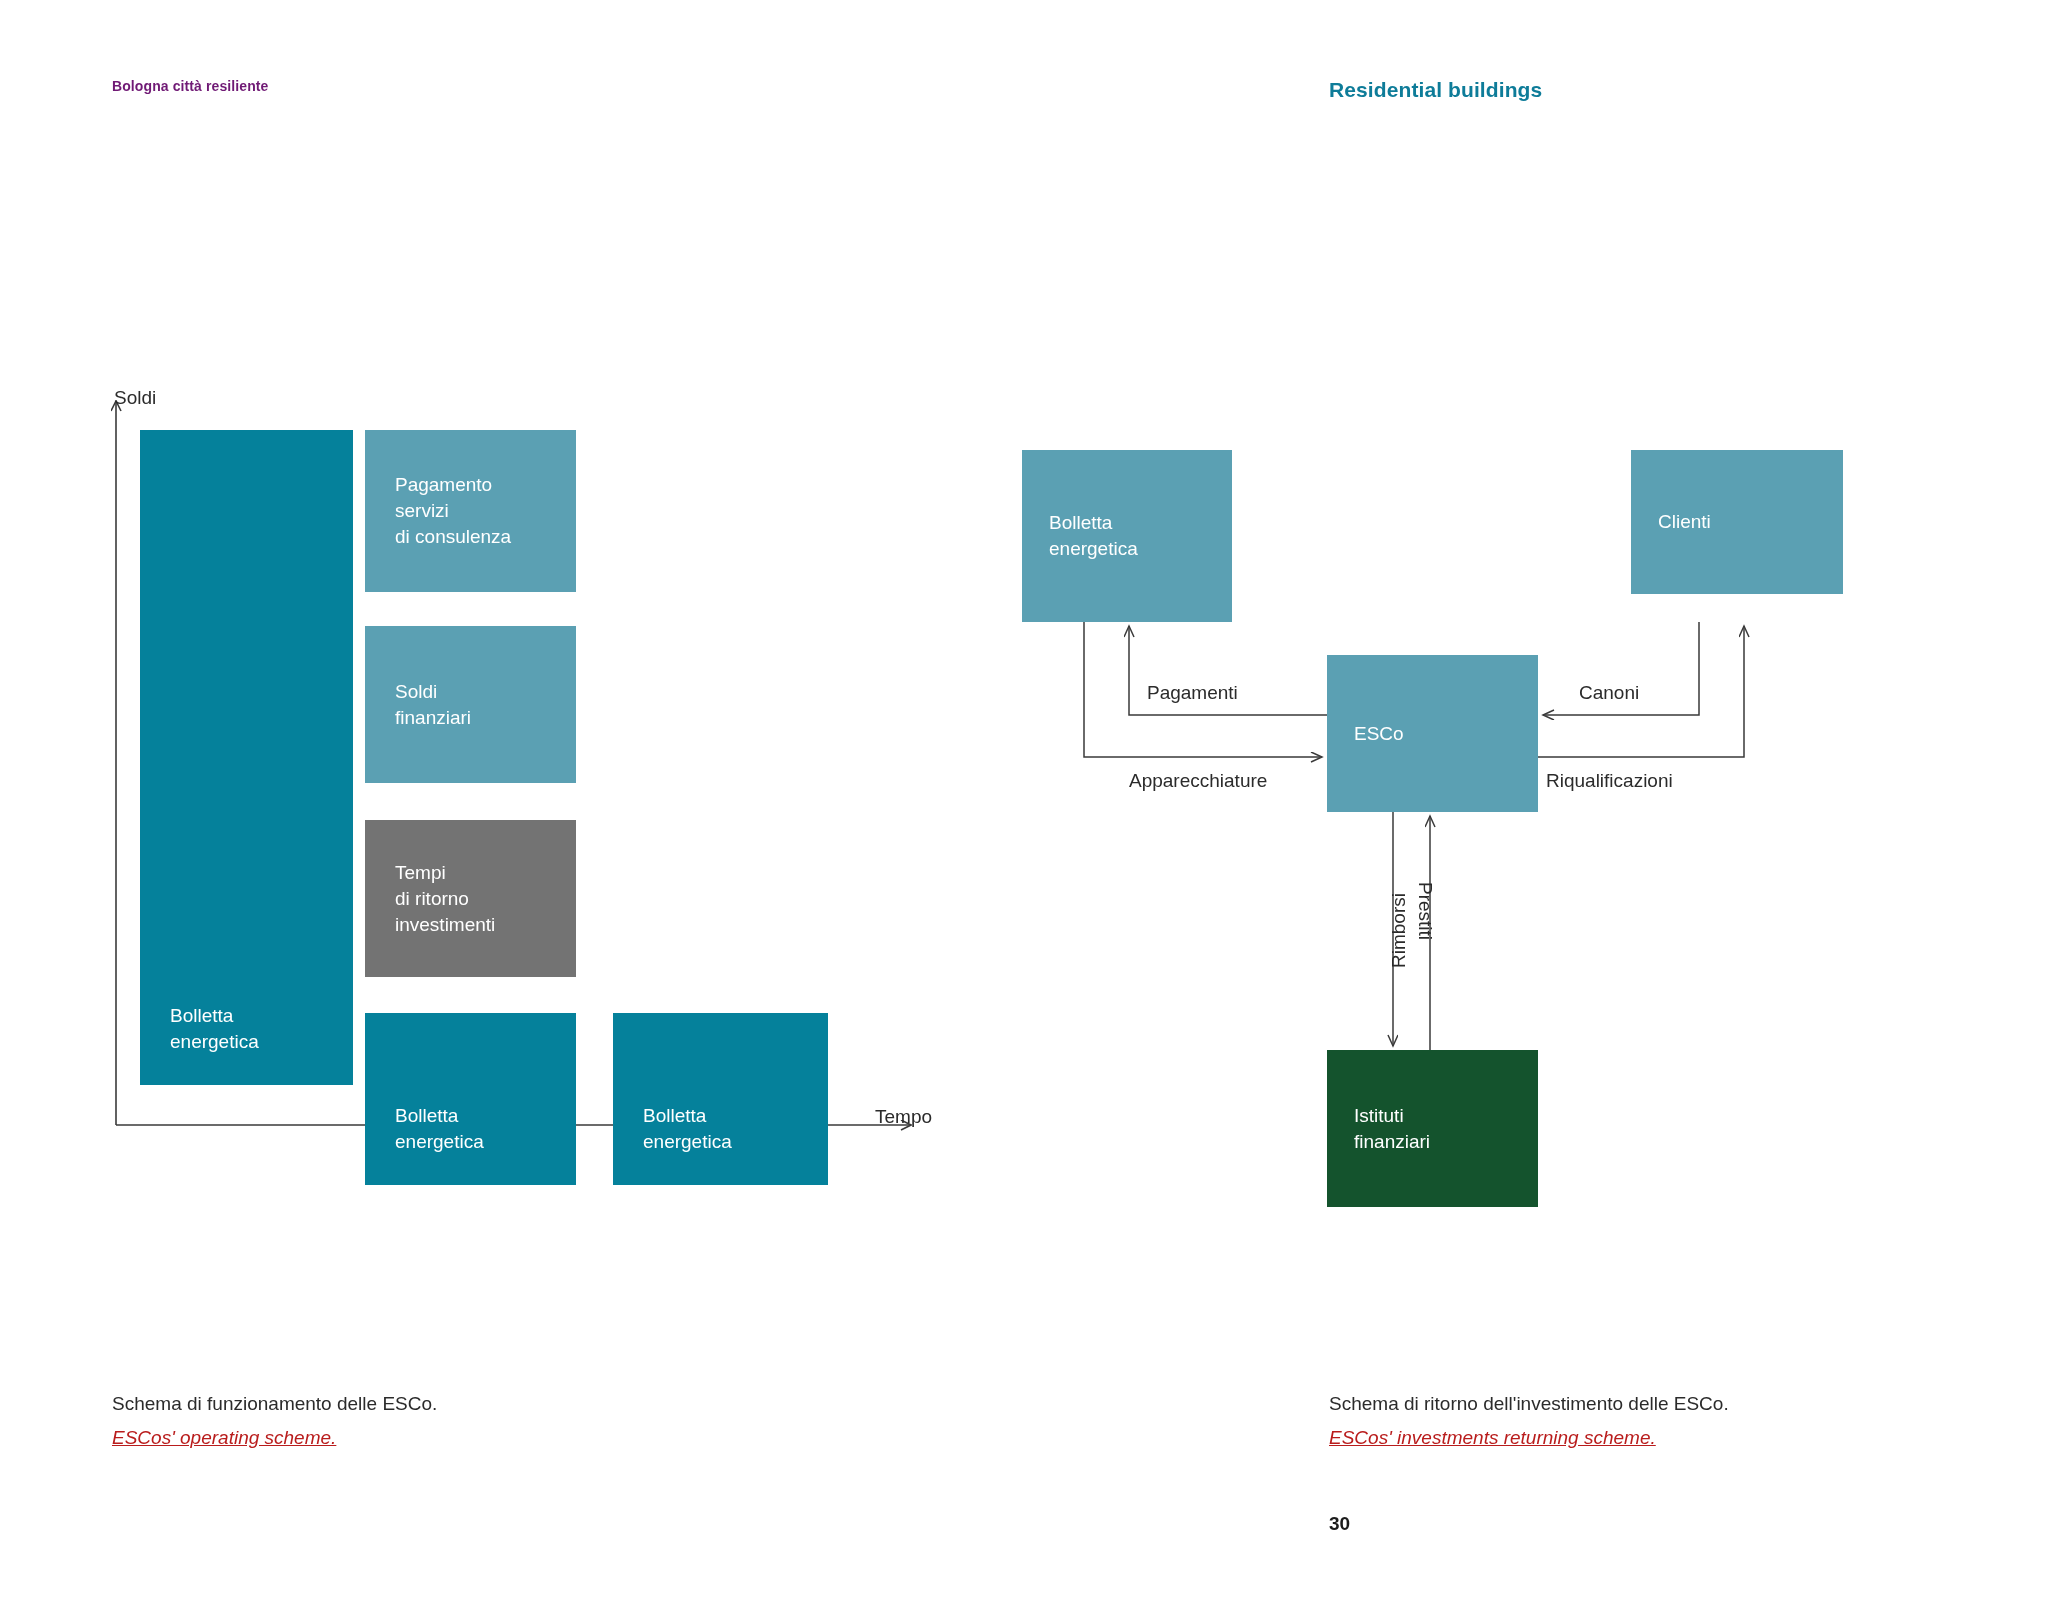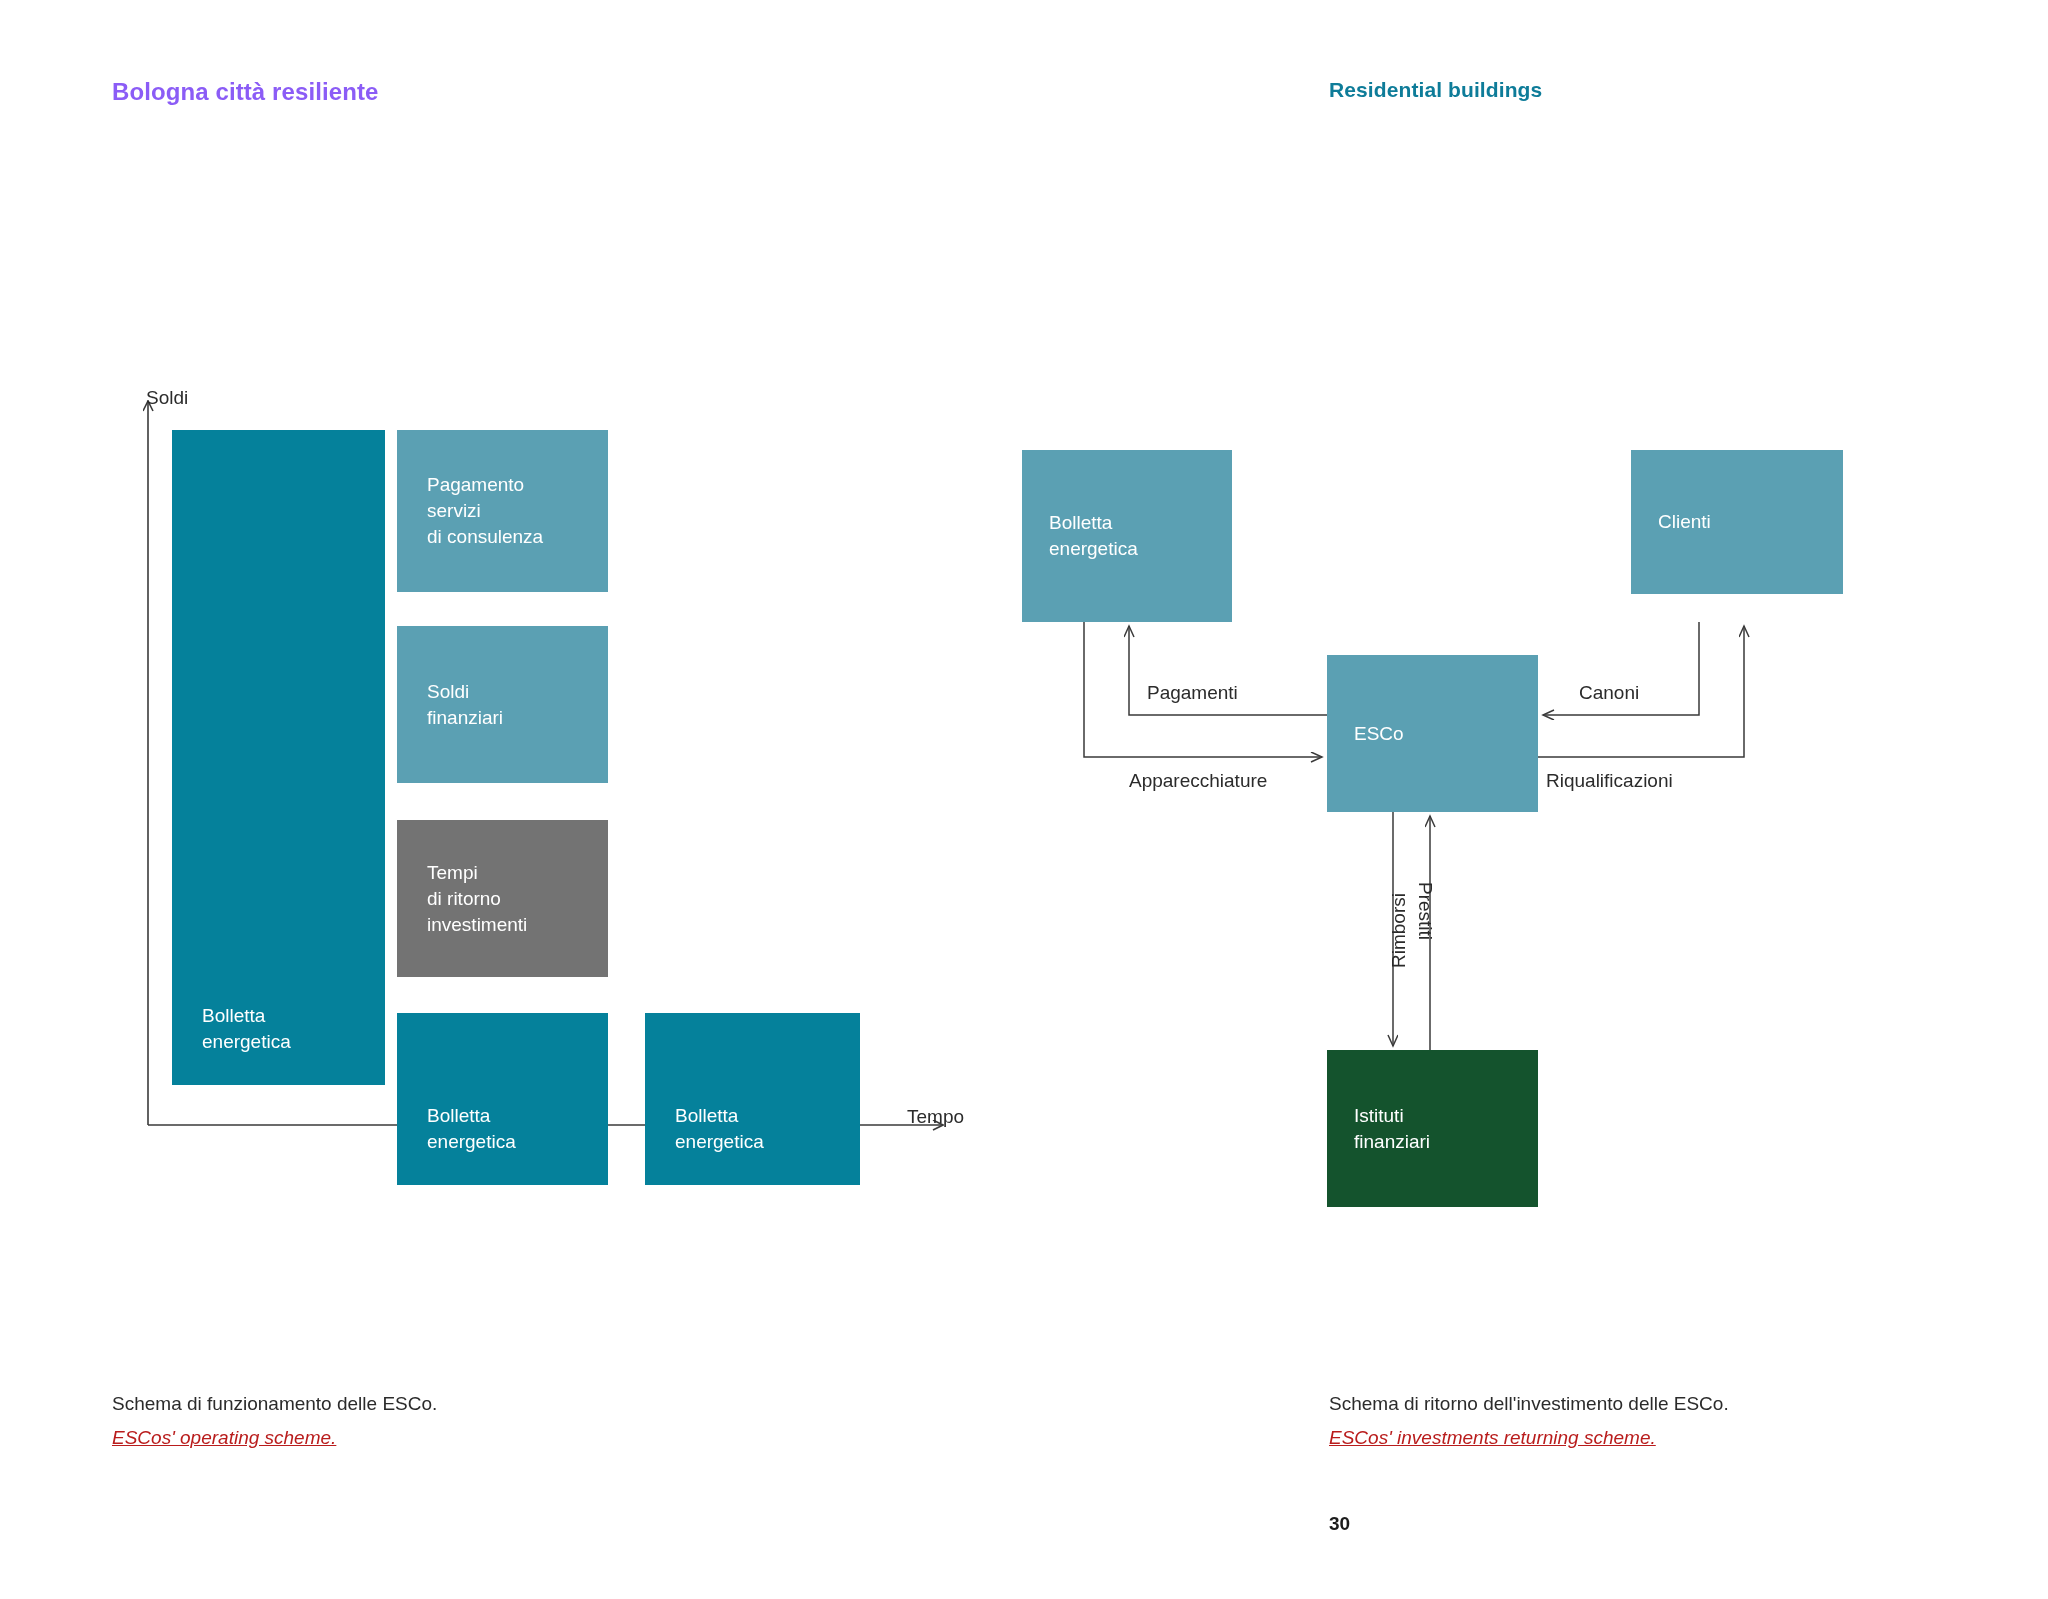--- a/index.html
+++ b/index.html
@@ -14,40 +14,40 @@
     font-family: "Liberation Sans", sans-serif;
     color: #2b2b2b;
     overflow: hidden;
   }
 
   
   .hdr-left {
     position: absolute;
     left: 112px;
     top: 78px;
-    font-size: 24px;
+    font-size: 14px;
     font-weight: bold;
-    color: #8b5cf6;
+    color: #701a75;
     letter-spacing: 0.1px;
   }
   .hdr-right {
     position: absolute;
     left: 1329px;
     top: 78px;
     font-size: 21px;
     font-weight: bold;
     color: #0e7c99;
     letter-spacing: 0.1px;
   }
 
   
   .figure { position: absolute; }
 
   
-  #fig-chart { left: 110px; top: 380px; width: 870px; height: 880px; margin-left: 32px; }
+  #fig-chart { left: 110px; top: 380px; width: 870px; height: 880px; }
 
   .axis-svg { position: absolute; left: 0; top: 0; overflow: visible; }
 
   .axis-label {
     position: absolute;
     font-size: 19px;
     color: #2b2b2b;
     white-space: nowrap;
   }
   #ylabel { left: 4px; top: 7px; }

